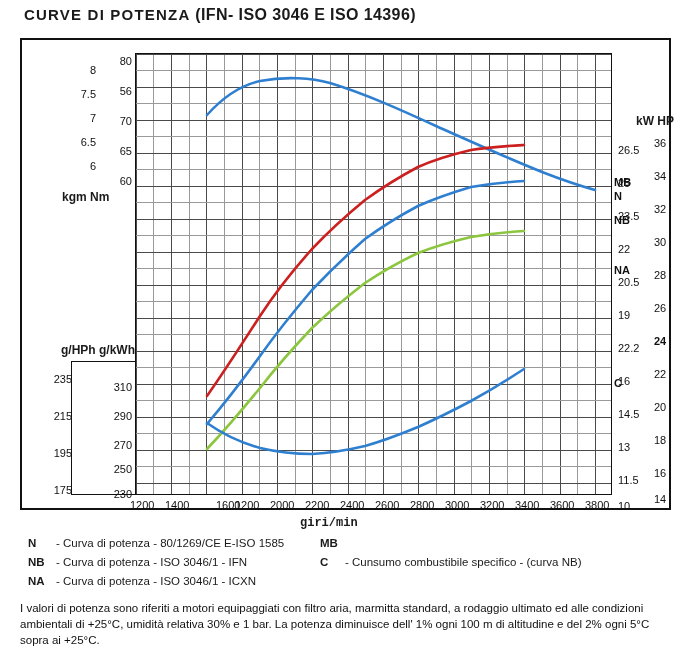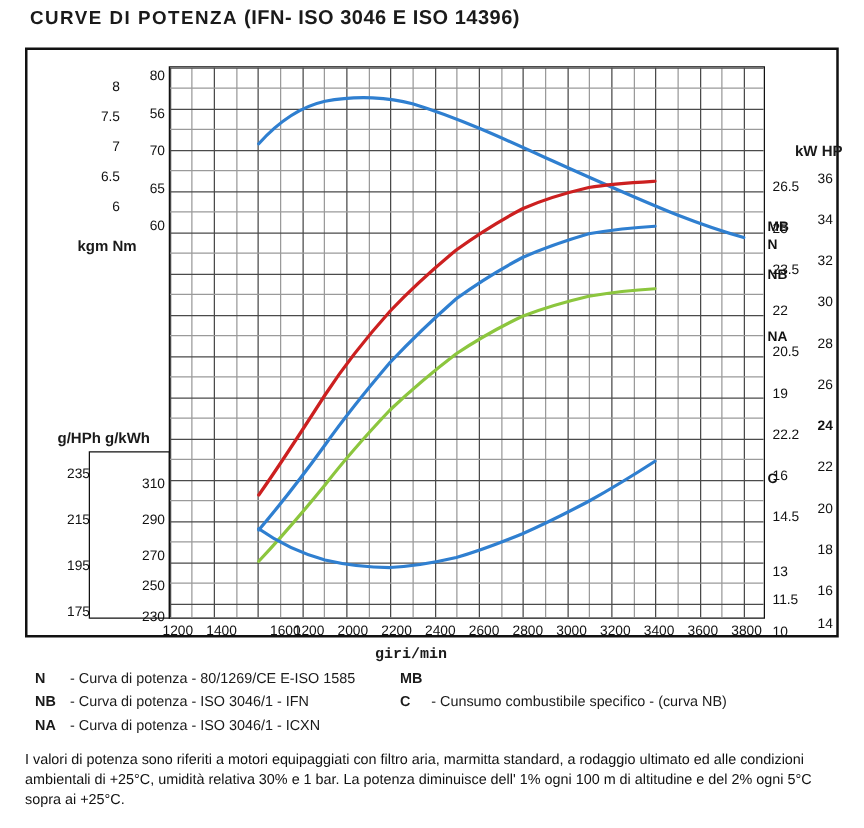--- a/index.html
+++ b/index.html
@@ -90,21 +90,21 @@
   <span>CURVE DI POTENZA</span>
   <span class="sub">(IFN- ISO 3046 E ISO 14396)</span>
 </div>
 
 <div id="plot-frame">
 
   <div id="lower-box"></div>
 
   <div class="axhdr" style="left:24px;top:150px;">kgm  Nm</div>
 
-  <div class="axhdr" style="left:8px;top:303px;">g/HPh g/kWh</div>
+  <div class="axhdr" style="left:23px;top:303px;">g/HPh g/kWh</div>
 
   <div class="axhdr" style="left:598px;top:74px;">kW  HP</div>
 
   <div class="tick r" style="left:44px;top:24px;width:30px;">8</div>
   <div class="tick r" style="left:44px;top:48px;width:30px;">7.5</div>
   <div class="tick r" style="left:44px;top:72px;width:30px;">7</div>
   <div class="tick r" style="left:44px;top:96px;width:30px;">6.5</div>
   <div class="tick r" style="left:44px;top:120px;width:30px;">6</div>
 
   <div class="tick r" style="left:74px;top:15px;width:36px;">80</div>
@@ -126,21 +126,21 @@
 
   <div class="tick" style="left:596px;top:104px;">26.5</div>
   <div class="tick" style="left:596px;top:137px;">25</div>
   <div class="tick" style="left:596px;top:170px;">23.5</div>
   <div class="tick" style="left:596px;top:203px;">22</div>
   <div class="tick" style="left:596px;top:236px;">20.5</div>
   <div class="tick" style="left:596px;top:269px;">19</div>
   <div class="tick" style="left:596px;top:302px;">22.2</div>
   <div class="tick" style="left:596px;top:335px;">16</div>
   <div class="tick" style="left:596px;top:368px;">14.5</div>
-  <div class="tick" style="left:596px;top:412px;">13</div>
+  <div class="tick" style="left:596px;top:401px;">13</div>
   <div class="tick" style="left:596px;top:434px;">11.5</div>
   <div class="tick" style="left:596px;top:460px;">10</div>
 
   <div class="tick" style="left:632px;top:97px;">36</div>
   <div class="tick" style="left:632px;top:130px;">34</div>
   <div class="tick" style="left:632px;top:163px;">32</div>
   <div class="tick" style="left:632px;top:196px;">30</div>
   <div class="tick" style="left:632px;top:229px;">28</div>
   <div class="tick" style="left:632px;top:262px;">26</div>
   <div class="tick" style="left:632px;top:295px;font-weight:bold;">24</div>

